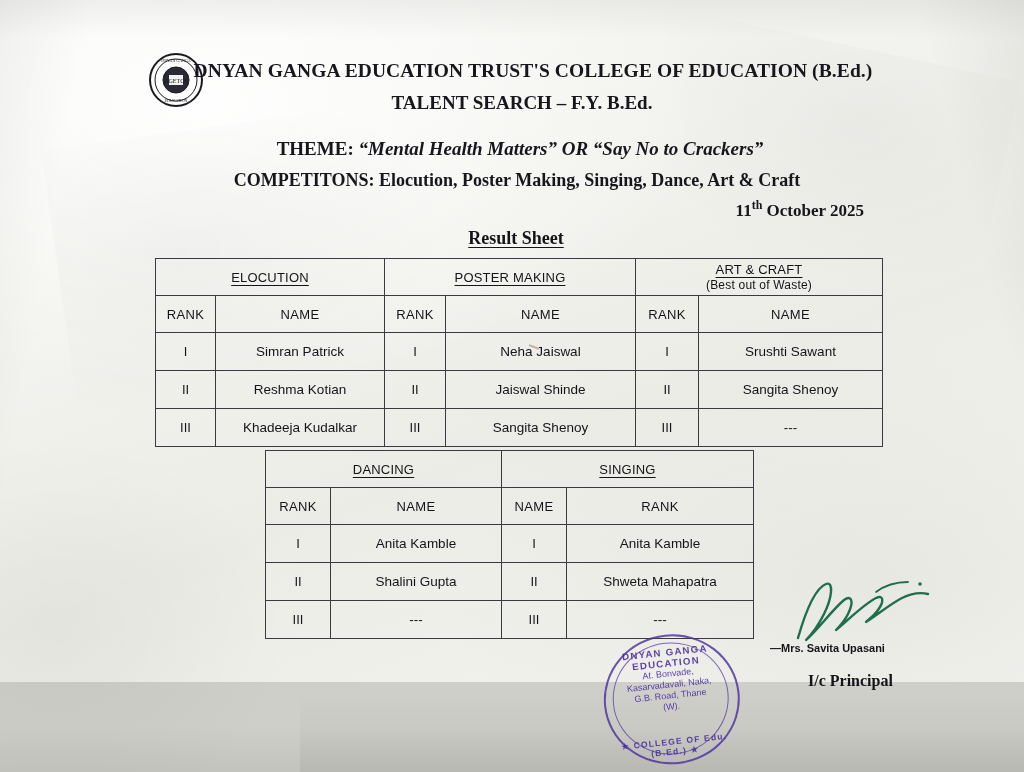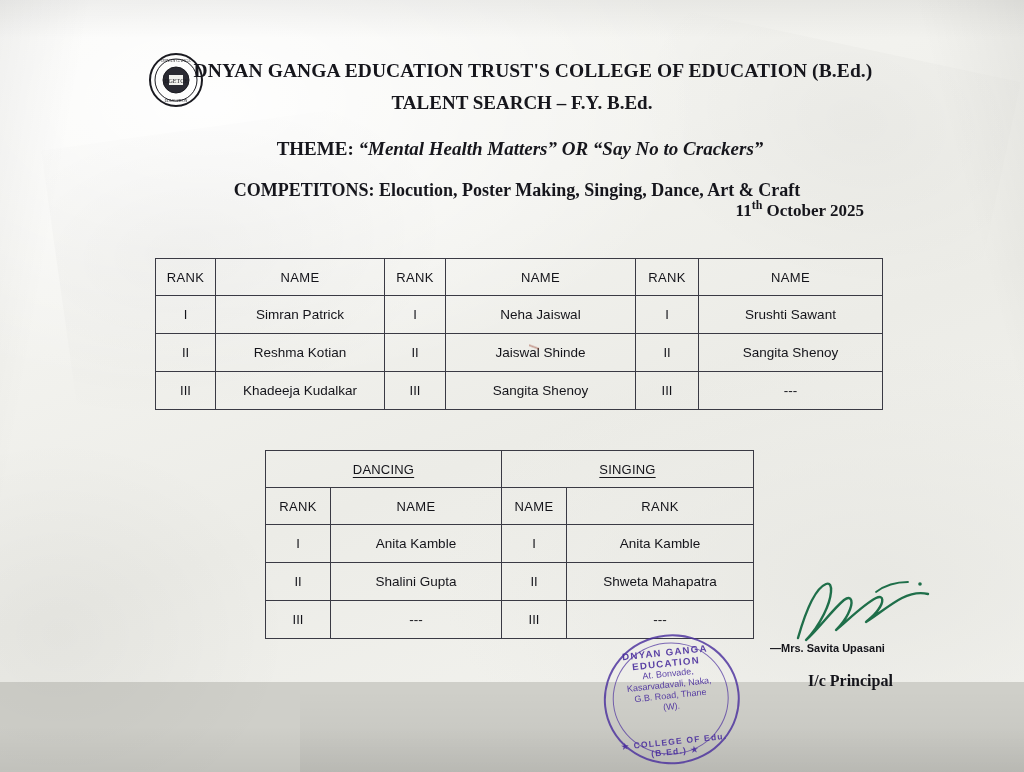--- a/index.html
+++ b/index.html
@@ -94,21 +94,21 @@
     padding-left: 16px;
   }
   .line-theme .theme-text {
     font-style: italic;
     font-weight: bold;
   }
   .line-comp {
     font-size: 18px;
     font-weight: bold;
     color: #16161c;
-    margin-top: 20px;
+    margin-top: 10px;
     padding-left: 10px;
   }
   .line-comp .comp-list { font-weight: bold; }
 
   #date-line {
     position: absolute;
     right: 160px;
     top: 198px;
     font-size: 17px;
     font-weight: bold;
@@ -313,23 +313,38 @@
     <div class="line-comp">
       <span>COMPETITONS:</span>
       <span class="comp-list">Elocution, Poster Making, Singing, Dance, Art &amp; Craft</span>
     </div>
   </div>
 
   <div id="date-line">
     <span>11</span><sup>th</sup><span> October 2025</span>
   </div>
 
+  <div id="result-title">
+    <span>Result Sheet</span>
+  </div>
 
   <table class="sheet" id="table-top">
     <tbody>
+      <tr>
+        <td class="grp-head" colspan="2" style="width:223px">
+          <span class="u">ELOCUTION</span>
+        </td>
+        <td class="grp-head" colspan="2" style="width:245px">
+          <span class="u">POSTER MAKING</span>
+        </td>
+        <td class="grp-head" colspan="2" style="width:241px">
+          <span class="u">ART &amp; CRAFT</span>
+          <span class="sub">(Best out of Waste)</span>
+        </td>
+      </tr>
       <tr>
         <td class="col-head" style="width:57px">RANK</td>
         <td class="col-head" style="width:166px">NAME</td>
         <td class="col-head" style="width:58px">RANK</td>
         <td class="col-head" style="width:187px">NAME</td>
         <td class="col-head" style="width:60px">RANK</td>
         <td class="col-head" style="width:181px">NAME</td>
       </tr>
       <tr>
         <td class="cell rank-cell">I</td>

